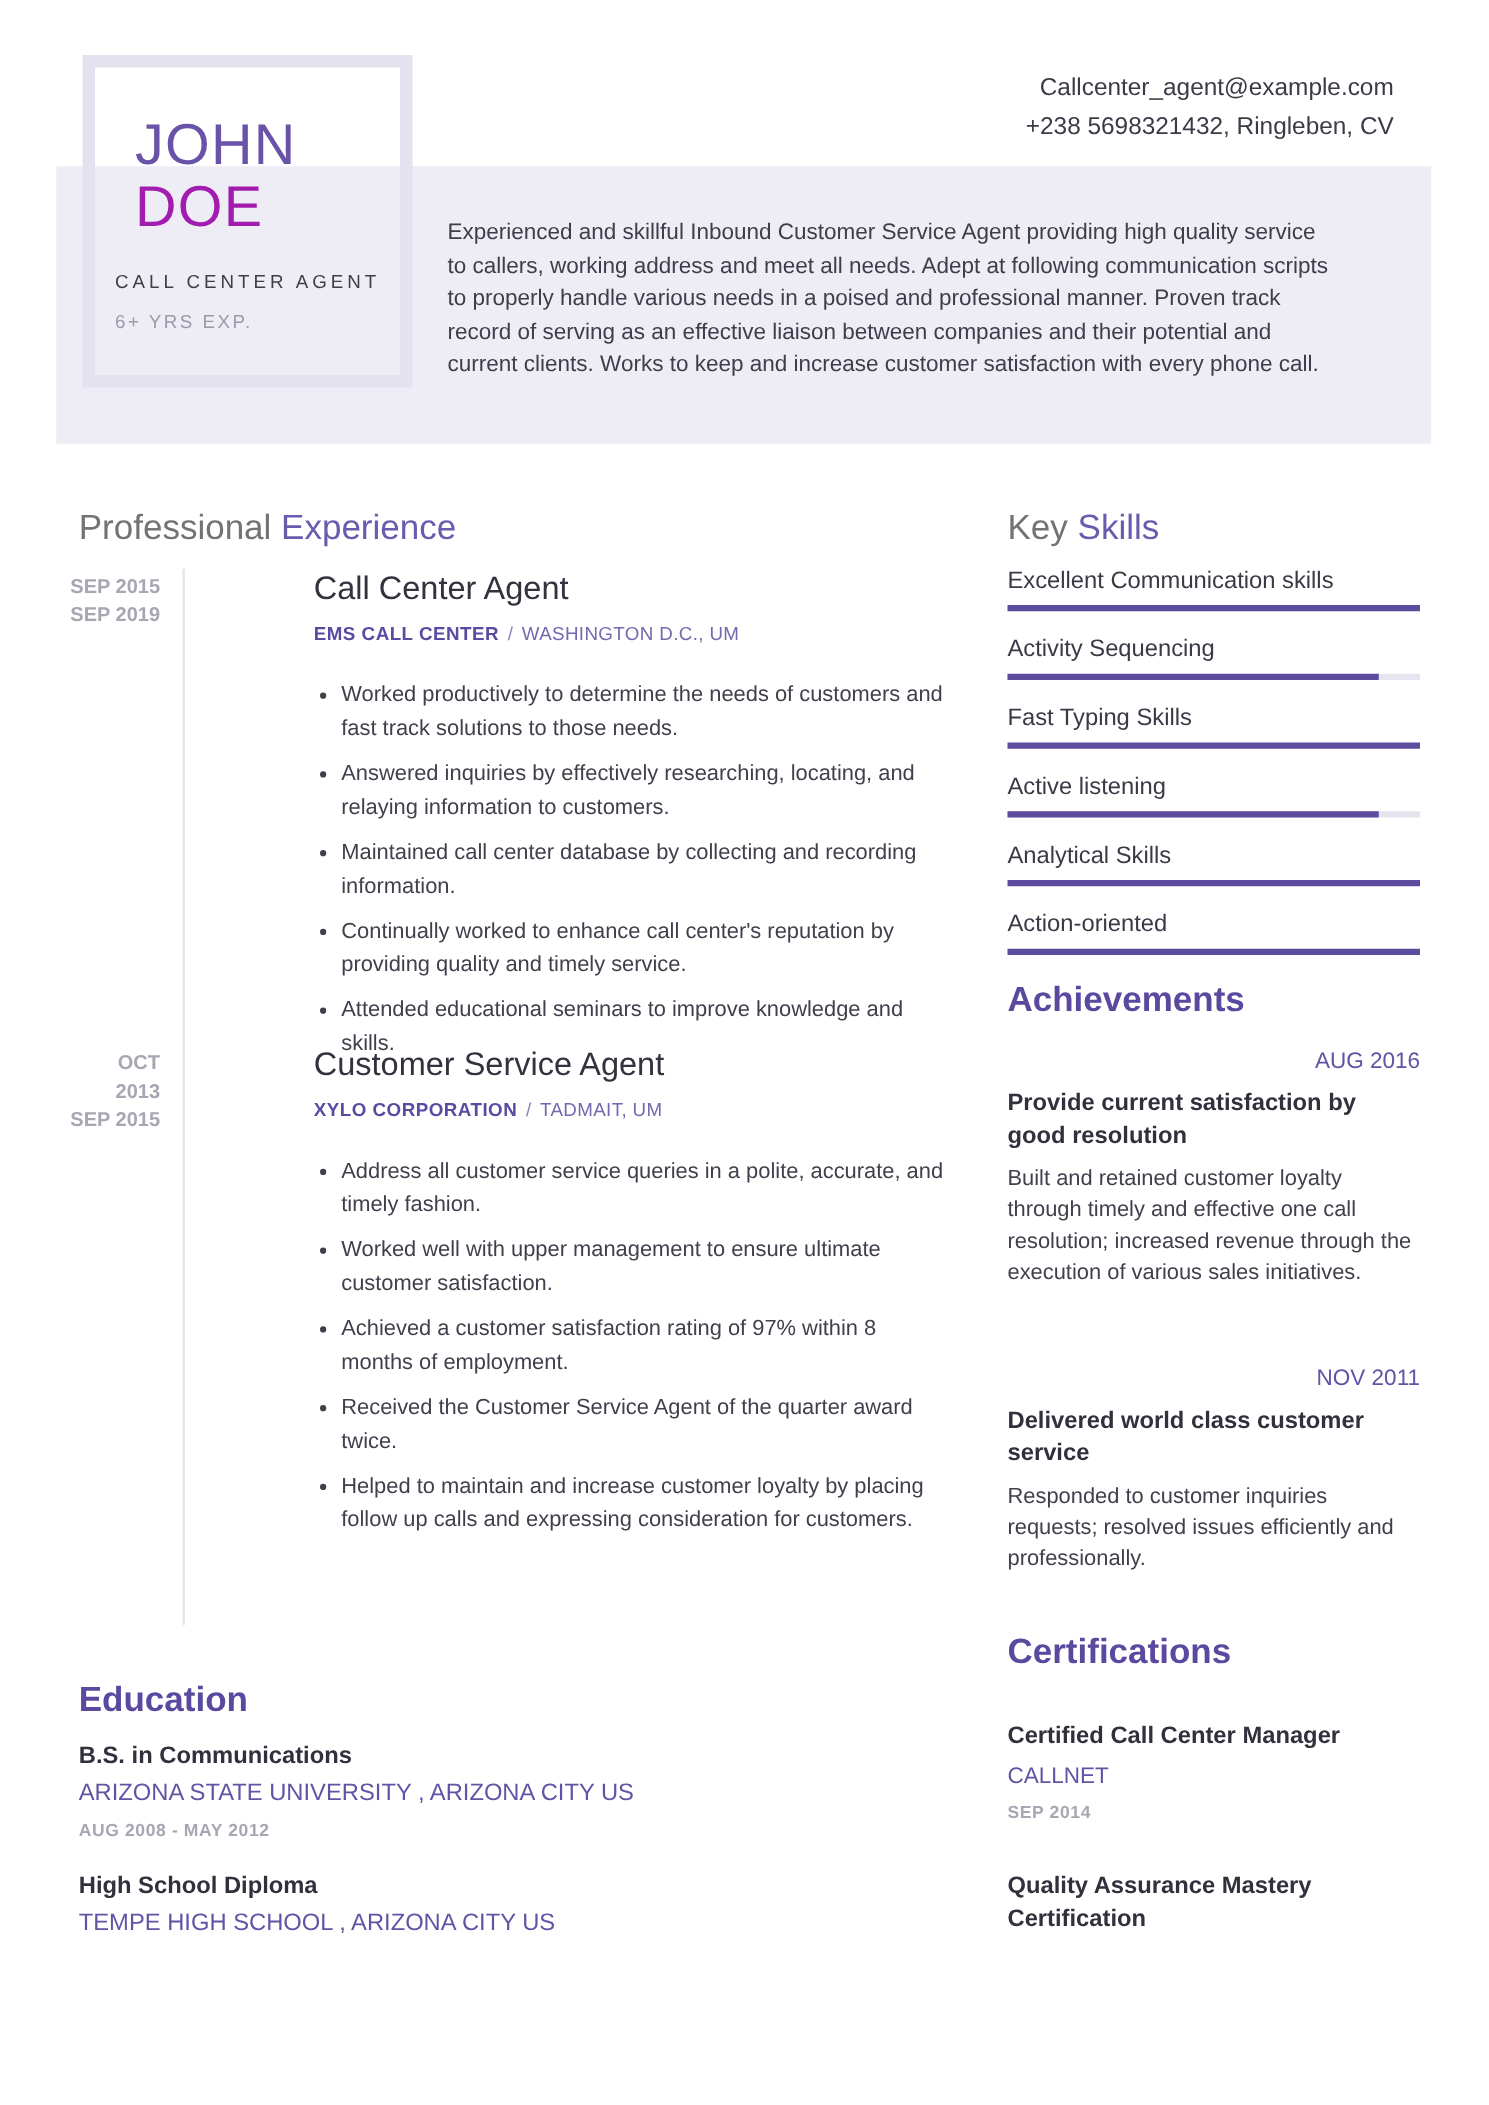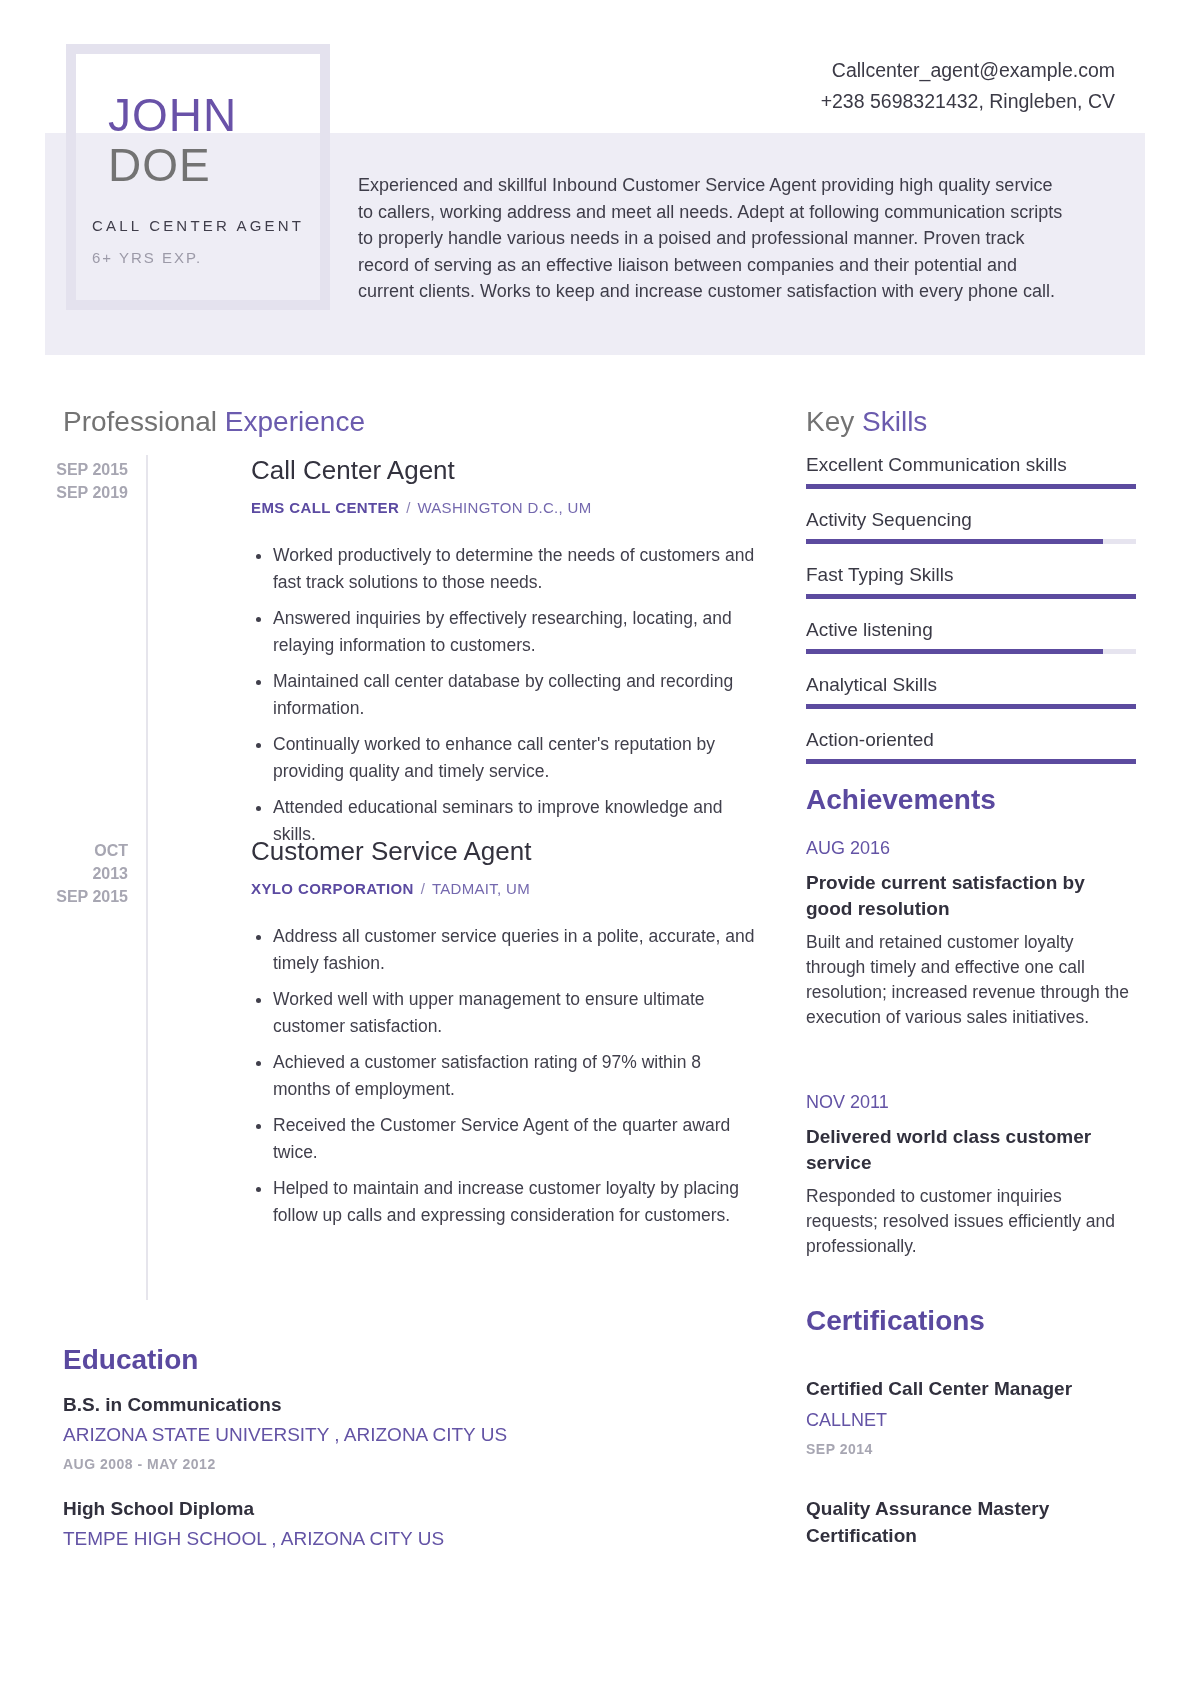--- a/index.html
+++ b/index.html
@@ -10,21 +10,21 @@
   }
   
   .band{position:absolute;left:45px;top:133px;width:1100px;height:222px;background:#eeedf5;}
   .namebox{
     position:absolute;left:66px;top:44px;width:264px;height:266px;
     border:10px solid #e4e2ee;box-sizing:border-box;background:transparent;
     padding:20px 10px 0 16px;
   }
   .name{font-size:46px;line-height:50px;letter-spacing:1px;margin:16px;font-weight:400;}
   .name .first{color:#6952a8;}
-  .name .last{color:#737373;}
+  .name .last{color:#a21caf;}
   .role{margin-top:27px;font-size:15px;letter-spacing:3.2px;color:#3f3d4a;}
   .badge{margin-top:15px;font-size:15px;letter-spacing:2px;color:#9c9aa8;}
   .contact{
     position:absolute;right:76px;top:55px;text-align:right;
     font-size:19.5px;line-height:31px;color:#3b3a46;
   }
   .summary{
     position:absolute;left:358px;top:172px;width:707px;
     font-size:18px;line-height:26.5px;color:#3e3d49;
   }
@@ -61,21 +61,21 @@
   .right-col{position:absolute;left:806px;top:406px;width:330px;}
   .skill-list{margin-top:16px;}
   .skill{margin-bottom:20px;}
   .skill-label{font-size:19px;color:#3a3945;line-height:22px;}
   .skill-track{margin-top:8px;height:5px;background:#e6e4ef;}
   .skill-fill{height:5px;background:#5c4b9f;}
   .ach-heading{}
   .cert-heading{margin-top:46px;}
   .ach-item{margin-top:20px;}
   .ach-item.second{margin-top:60px;}
-  .ach-date{font-size:18px;color:#6353a5;line-height:24px;}
+  .ach-date{font-size:18px;color:#6353a5;line-height:24px;text-align:right;}
   .ach-title{margin-top:10px;font-size:19px;font-weight:700;line-height:26px;color:#31303d;width:300px;}
   .ach-desc{margin-top:8px;font-size:17.5px;line-height:25px;color:#403f4b;}
   .cert-item{margin-top:22px;}
   .cert-item + .cert-item{margin-top:26px;}
   .cert-title{font-size:19px;font-weight:700;line-height:27px;color:#31303d;width:310px;margin-top:38px;}
   .cert-issuer{margin-top:8px;font-size:18px;color:#6353a5;}
 </style>
 </head>
 <body>
 

